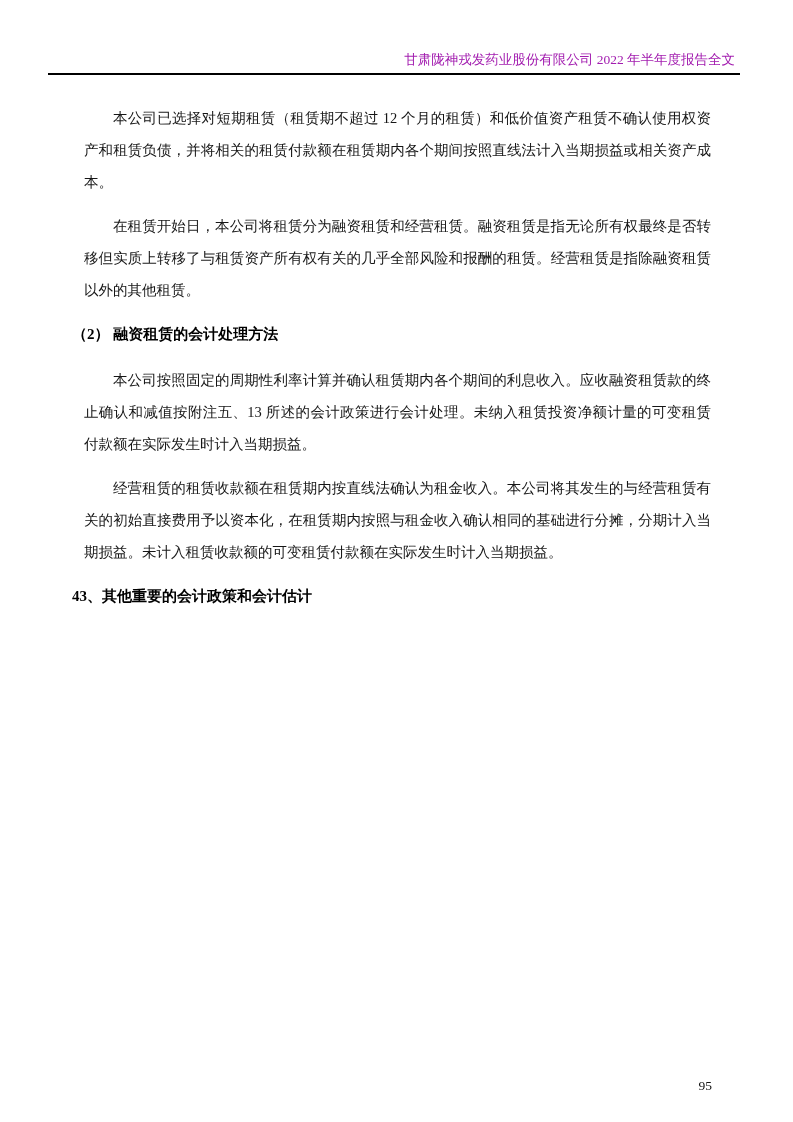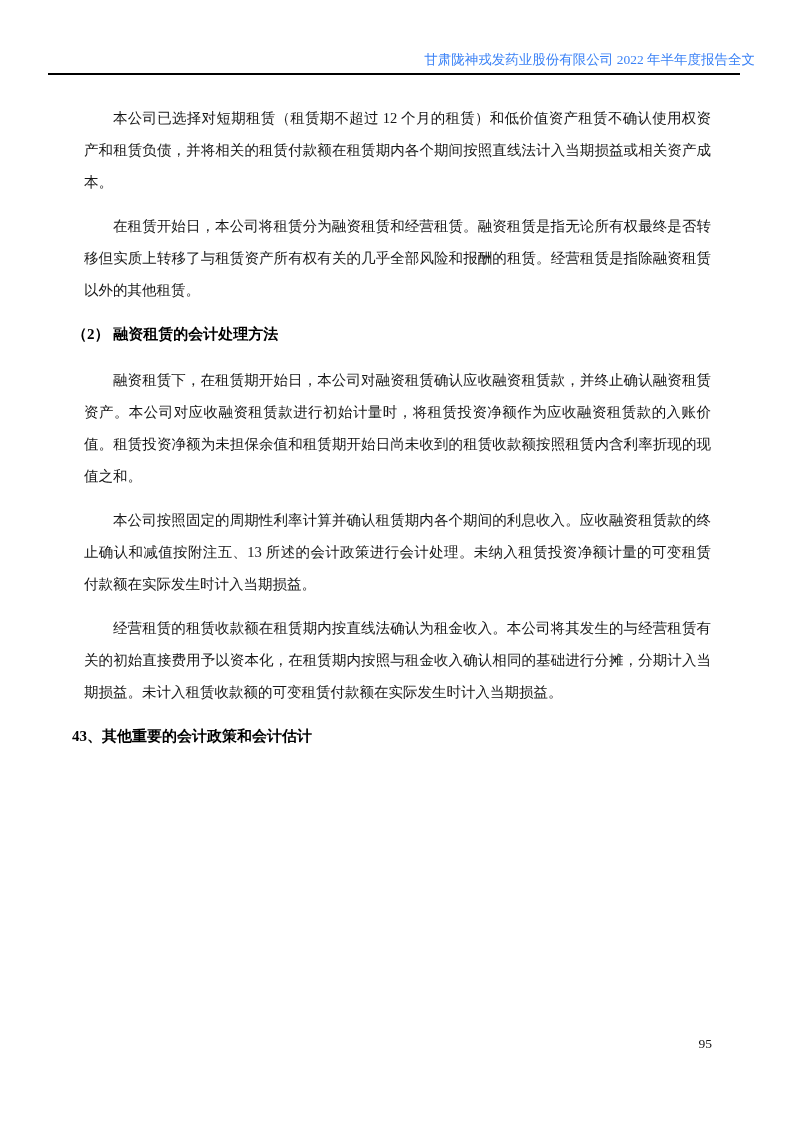--- a/index.html
+++ b/index.html
@@ -8,25 +8,25 @@
     width: 793px;
     height: 1122px;
     background: #ffffff;
     color: #111111;
     font-family: "Liberation Serif", "DejaVu Serif", serif;
     overflow: hidden;
     box-sizing: border-box;
   }
   .header-title {
     padding-top: 51px;
-    padding-right: 38px;
+    padding-right: 58px;
     text-align: right;
     font-size: 13.5px;
     line-height: 17px;
-    color: #3b82f6;
+    color: #a21caf;
   }
   .header-rule {
     margin-left: 48px;
     width: 692px;
     height: 0;
     border-top: 2px solid #000000;
     margin-top: 5px;
   }
   .content {
     margin: 27px 70px 0 72px;
@@ -40,41 +40,40 @@
   .heading {
     margin: 12px 0 14px 0;
     font-weight: bold;
     font-size: 15px;
     text-indent: 0;
     text-align: left;
     color: #000000;
   }
   .footer {
     position: absolute;
-    top: 1036px;
+    top: 1078px;
     right: 81px;
     font-size: 13.5px;
     color: #111111;
   }
 </style>
 </head>
 <body>
 
 <div class="page">
 
   <div>
     <div class="header-title">甘肃陇神戎发药业股份有限公司 2022 年半年度报告全文</div>
     <div class="header-rule"></div>
   </div>
 
   <div class="content">
     <p class="para">本公司已选择对短期租赁（租赁期不超过 12 个月的租赁）和低价值资产租赁不确认使用权资产和租赁负债，并将相关的租赁付款额在租赁期内各个期间按照直线法计入当期损益或相关资产成本。</p>
     <p class="para">在租赁开始日，本公司将租赁分为融资租赁和经营租赁。融资租赁是指无论所有权最终是否转移但实质上转移了与租赁资产所有权有关的几乎全部风险和报酬的租赁。经营租赁是指除融资租赁以外的其他租赁。</p>
     <p class="heading">（2） 融资租赁的会计处理方法</p>
-    <p class="para">融资租赁下，在租赁期开始日，本公司对融资租赁确认应收融资租赁款，并终止确认融资租赁资产。本公司对应收融资租赁款进行初始计量时，将租赁投资净额作为应收融资租赁款的入账价值。租赁投资净额为未担保余值和租赁期开始日尚未收到的租赁收款额按照租赁内含利率折现的现值之和。</p>
     <p class="para">本公司按照固定的周期性利率计算并确认租赁期内各个期间的利息收入。应收融资租赁款的终止确认和减值按附注五、13 所述的会计政策进行会计处理。未纳入租赁投资净额计量的可变租赁付款额在实际发生时计入当期损益。</p>
     <p class="para">经营租赁的租赁收款额在租赁期内按直线法确认为租金收入。本公司将其发生的与经营租赁有关的初始直接费用予以资本化，在租赁期内按照与租金收入确认相同的基础进行分摊，分期计入当期损益。未计入租赁收款额的可变租赁付款额在实际发生时计入当期损益。</p>
     <p class="heading">43、其他重要的会计政策和会计估计</p>
   </div>
 
   <div class="footer">
     <span>95</span>
   </div>
 
 </div>

